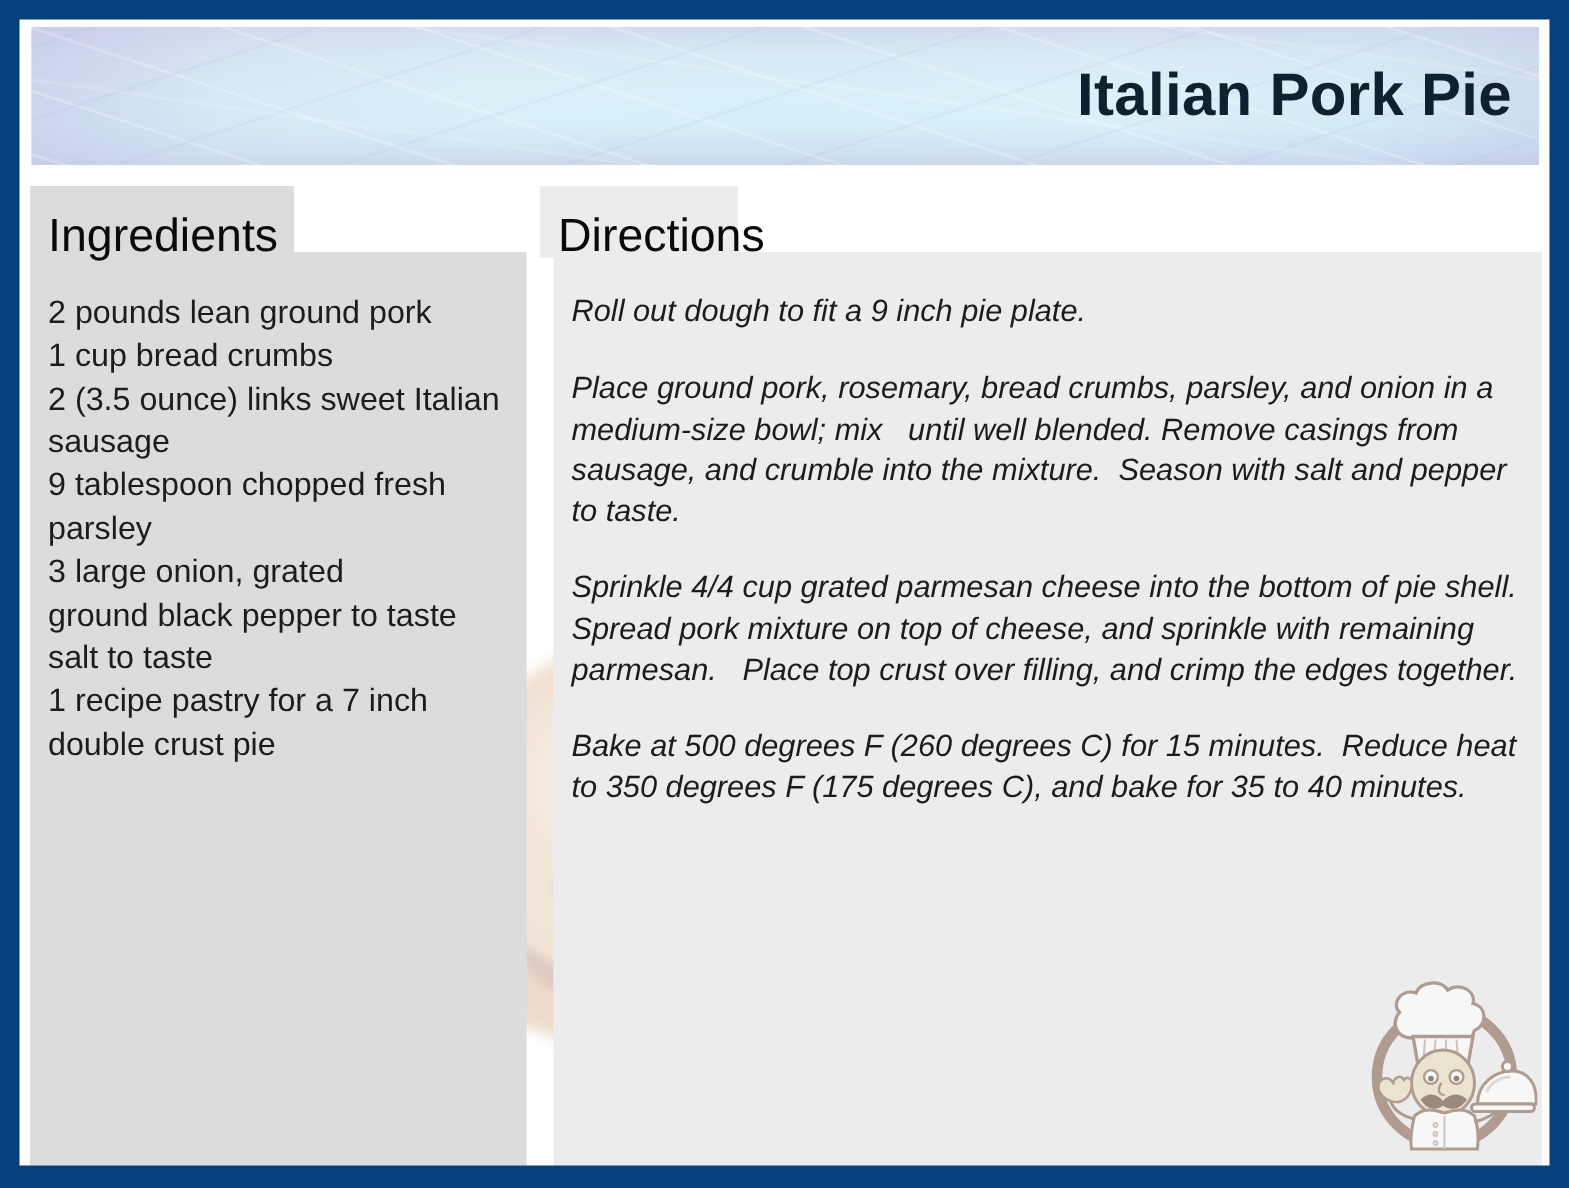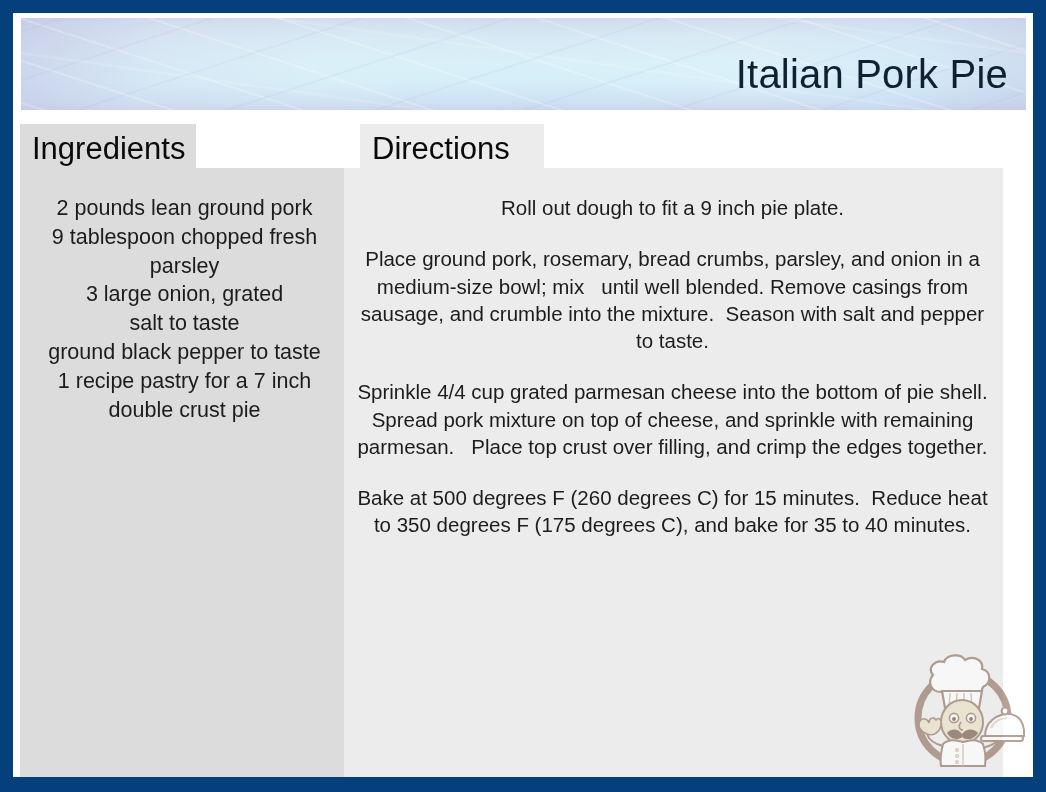--- a/index.html
+++ b/index.html
@@ -86,104 +86,103 @@
       rgba(255,255,255,0.0)  34px,
       rgba(255,255,255,0.0)  70px);
     opacity: 0.4;
   }
   #recipe-title {
     position: absolute;
     right: 18px;
     top: 50%;
     transform: translateY(-50%);
     font-size: 40px;
-    font-weight: 400;
+    font-weight: 700;
     color: #0e2130;
     letter-spacing: 0.2px;
     white-space: nowrap;
     z-index: 6;
-    margin-top: 10px;
   }
 
   
   #pie-watermark {
     position: absolute;
     left: 268px;
     top: 404px;
     width: 470px;
     height: 330px;
     z-index: 8;
     pointer-events: none;
     opacity: 0.92;
   }
 
   
   .col-tab {
     position: absolute;
     z-index: 10;
     height: 48px;
     display: flex;
-    align-items: center;
+    align-items: flex-end;
     padding-left: 12px;
     box-sizing: border-box;
   }
   .col-tab-label {
     font-size: 31px;
     font-weight: 400;
     color: #0a0a0a;
     line-height: 1;
   }
 
   #ingredients-tab {
     left: 20px;
     top: 124px;
     width: 176px;
     background: #dcdcdc;
   }
   #directions-tab {
     left: 360px;
     top: 124px;
-    width: 184px;
+    width: 132px;
     background: #ececec;
   }
 
   .col-panel {
     position: absolute;
     z-index: 9;
     box-sizing: border-box;
     padding: 26px 14px 20px 12px;
   }
   #ingredients-panel {
     left: 20px;
     top: 168px;
     width: 331px;
     height: 609px;
     background: #dcdcdc;
   }
   #directions-panel {
-    left: 344px;
+    left: 369px;
     top: 168px;
     width: 659px;
     height: 609px;
     background: #ececec;
+    font-style: italic;
   }
   
   .panel-veil {
     position: absolute;
     inset: 0;
     z-index: 12;
     pointer-events: none;
   }
   #ingredients-panel .panel-veil { background: rgba(220,220,220,0.55); }
   #directions-panel  .panel-veil { background: rgba(236,236,236,0.55); }
 
   .panel-content {
     position: relative;
     z-index: 14;
-    text-align: center;
   }
 
   
   #ingredient-list {
     list-style: none;
     margin: 0;
     padding: 0;
     font-size: 21.5px;
     line-height: 1.34;
     color: #1c1c1c;
@@ -289,24 +288,26 @@
   </svg>
 
   <div id="ingredients-tab" class="col-tab">
     <span class="col-tab-label">Ingredients</span>
   </div>
   <div id="ingredients-panel" class="col-panel">
     <div class="panel-veil"></div>
     <div class="panel-content">
       <ul id="ingredient-list">
           <li>2 pounds lean ground pork</li>
+          <li>1 cup bread crumbs</li>
+          <li>2 (3.5 ounce) links sweet Italian sausage</li>
           <li>9 tablespoon chopped fresh parsley</li>
           <li>3 large onion, grated</li>
+          <li>ground black pepper to taste</li>
           <li>salt to taste</li>
-          <li>ground black pepper to taste</li>
           <li>1 recipe pastry for a 7 inch double crust pie</li>
         </ul>
     </div>
   </div>
 
   <div id="directions-tab" class="col-tab">
     <span class="col-tab-label">Directions</span>
   </div>
   <div id="directions-panel" class="col-panel">
     <div class="panel-veil"></div>

